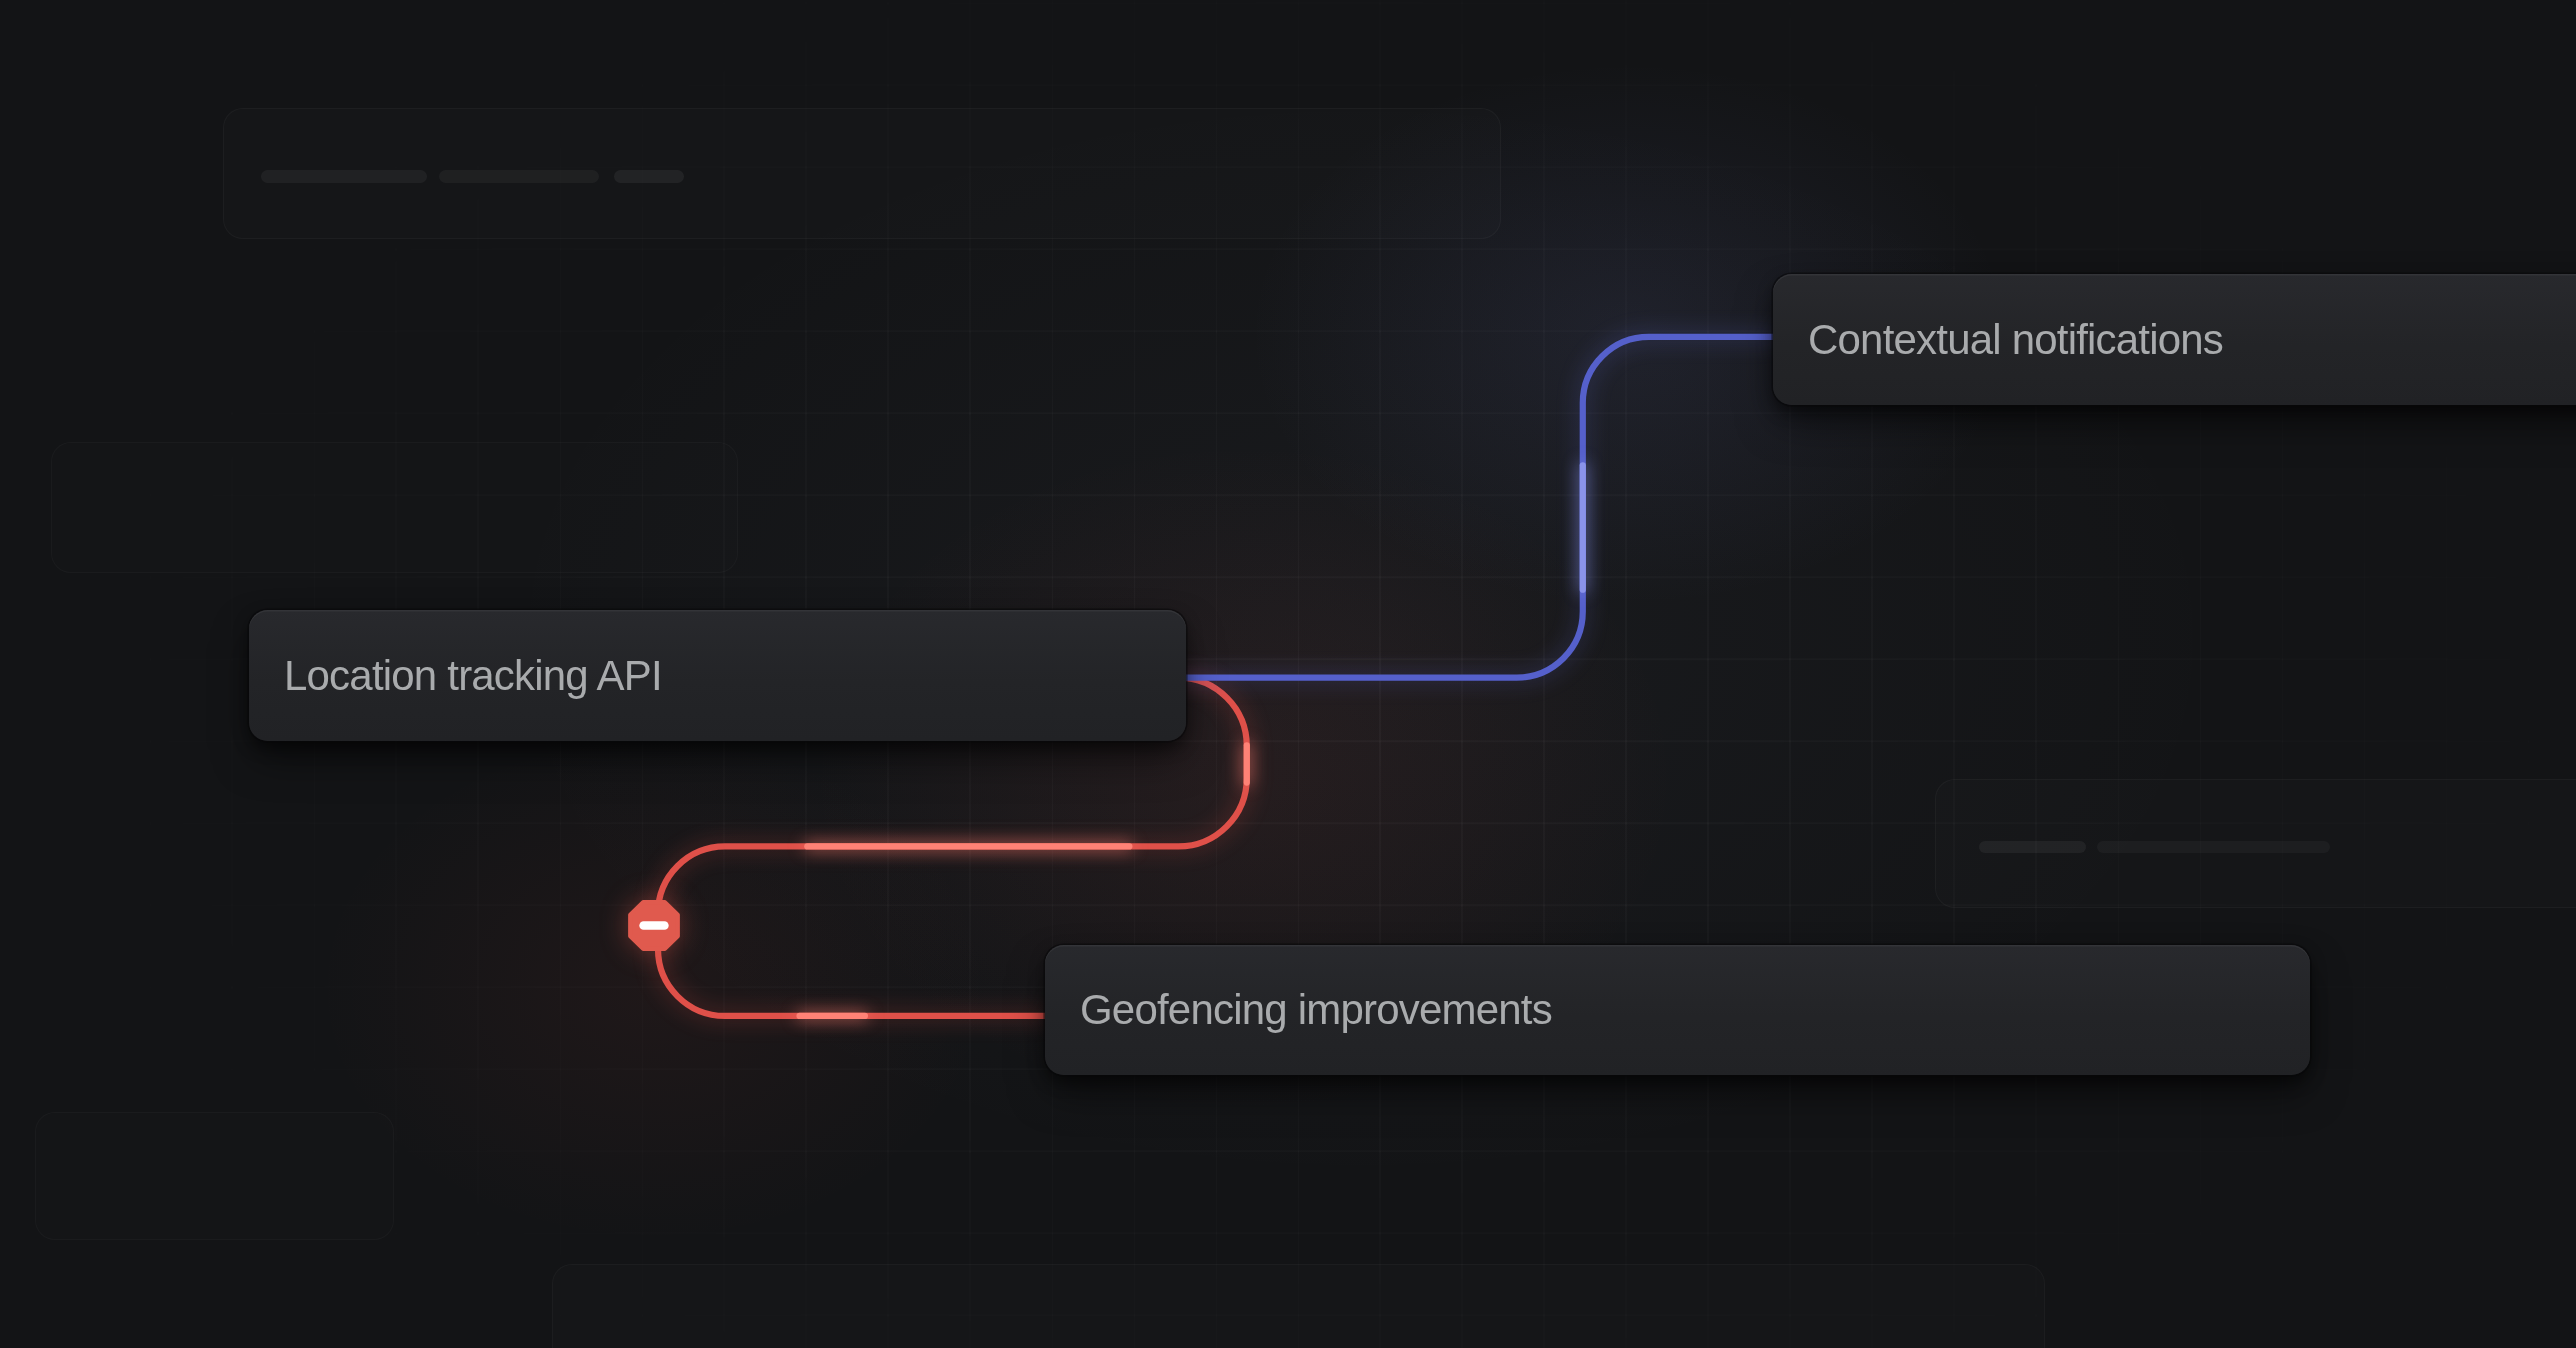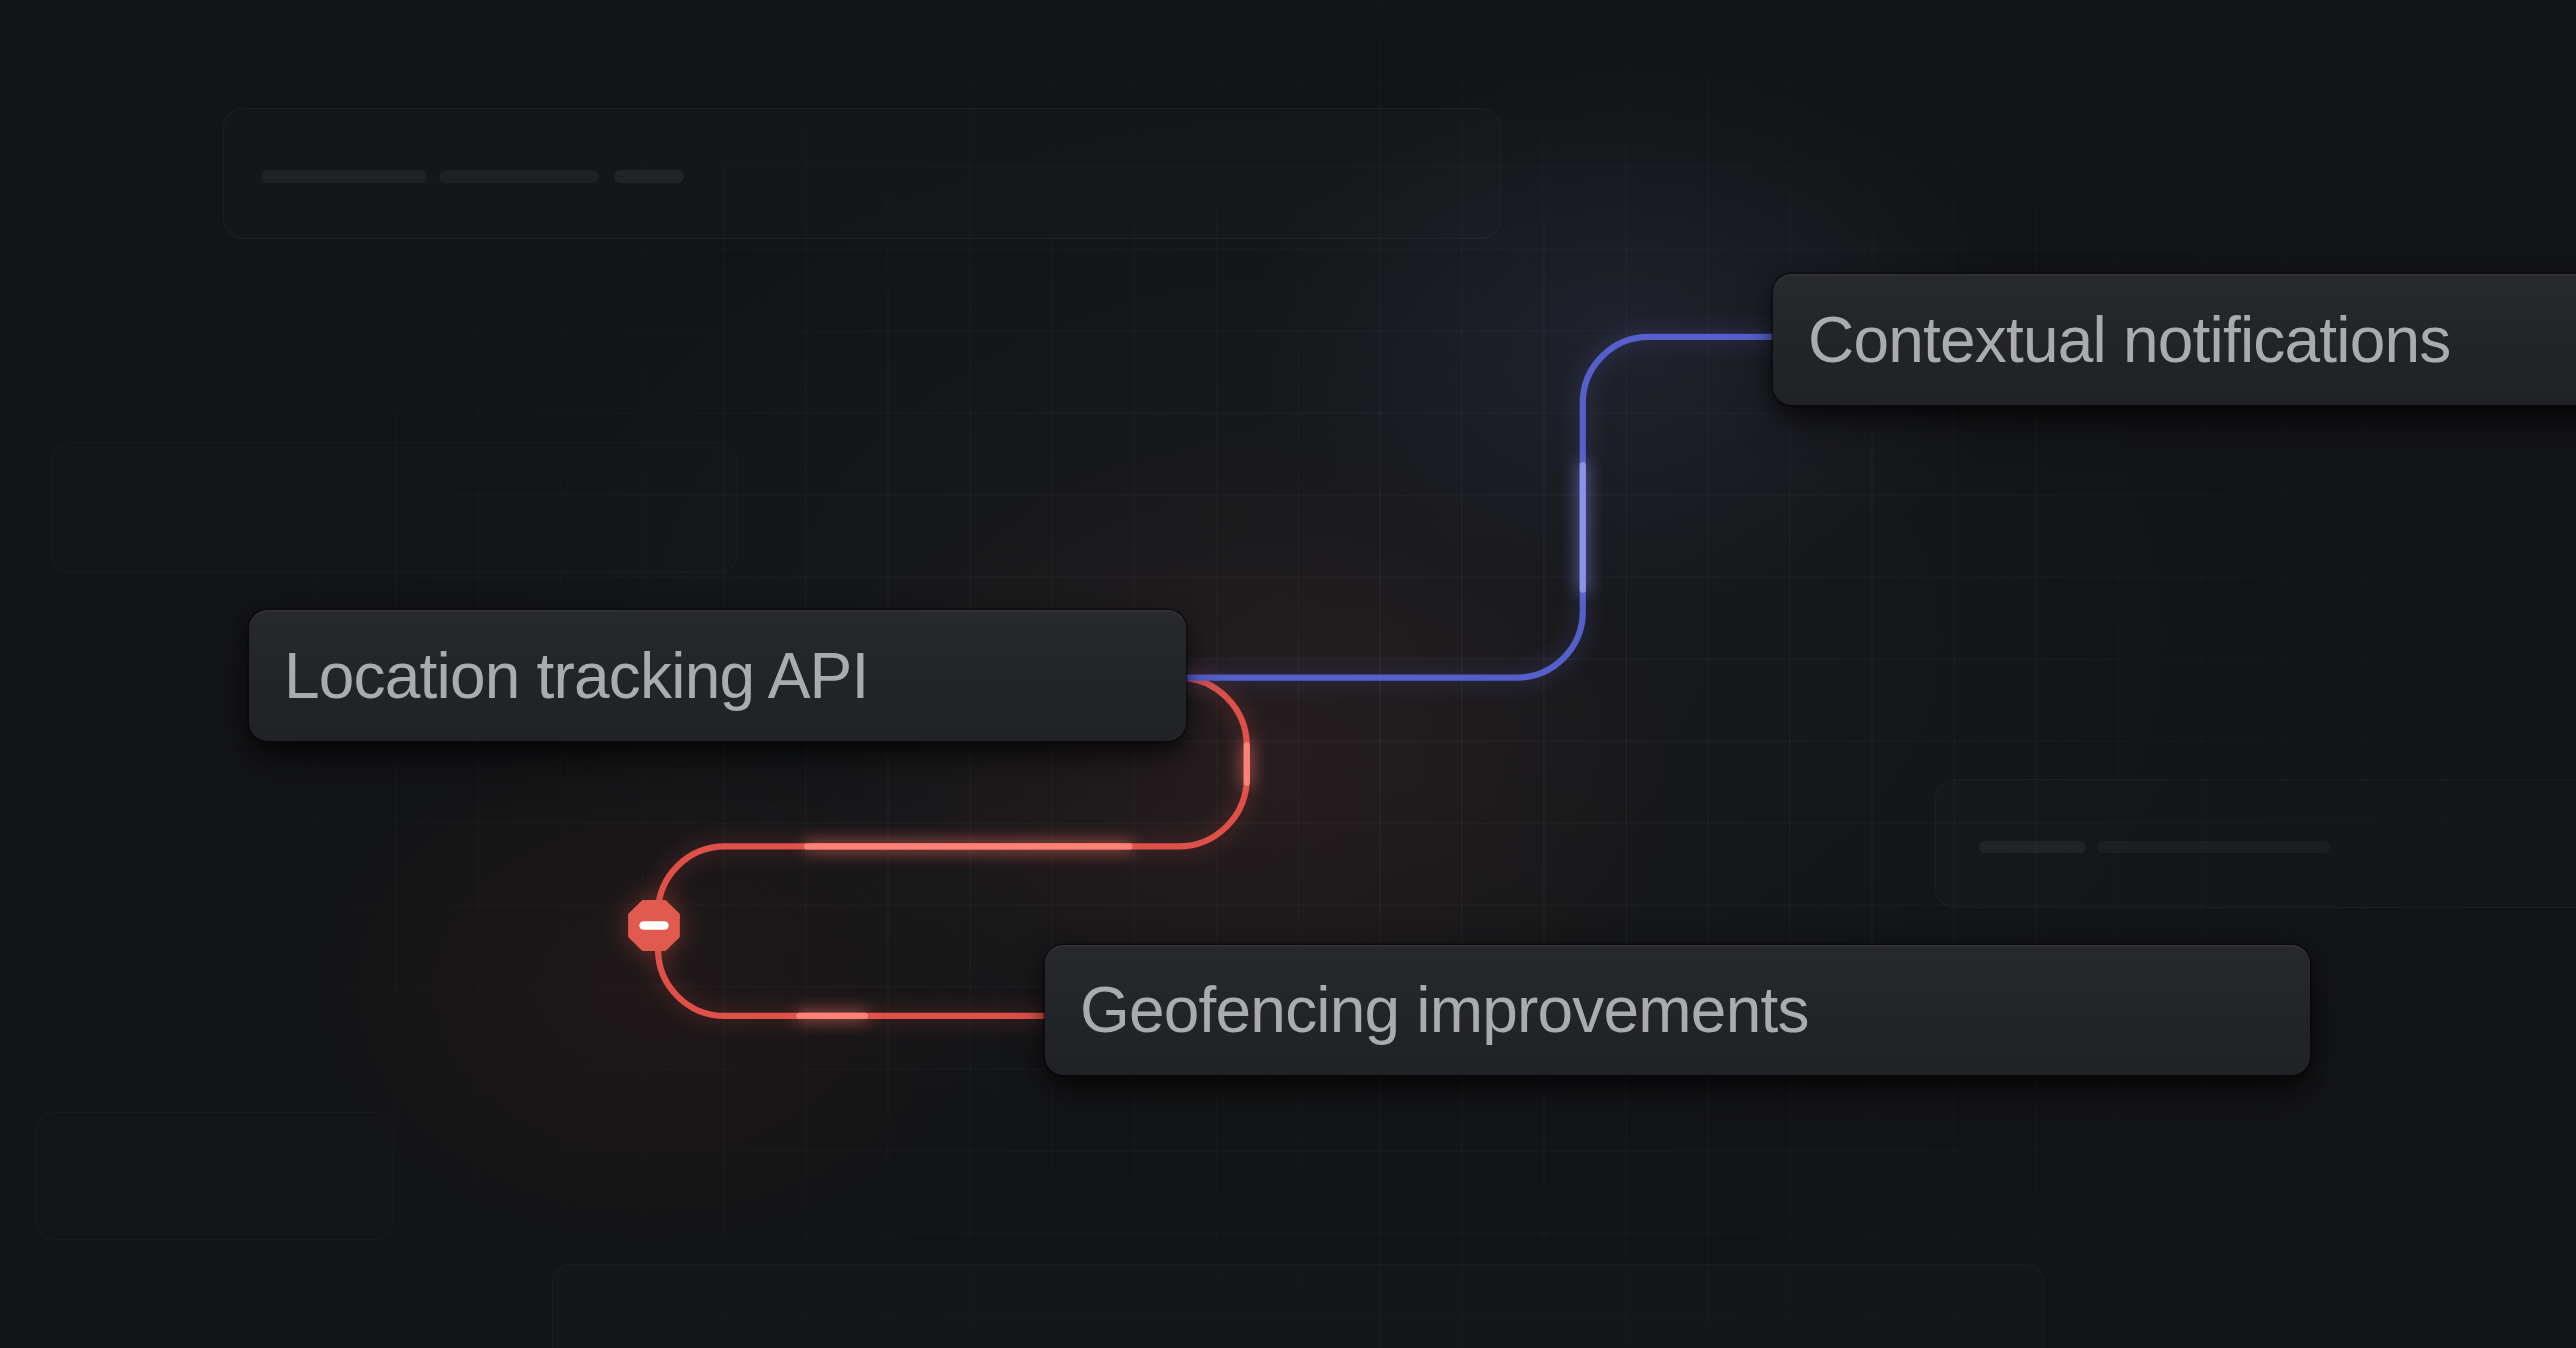--- a/index.html
+++ b/index.html
@@ -81,21 +81,21 @@
     padding-left: 35px;
     border-radius: 18.7px;
     background: linear-gradient(180deg, #28292d 0%, #232427 55%, #212225 100%);
     box-shadow:
       inset 0 1.6px 0 rgba(255,255,255,0.055),
       0 0 0 1.6px rgba(8,8,10,0.55),
       0 20px 40px -6.2px rgba(0,0,0,0.55),
       0 6.2px 15.6px rgba(0,0,0,0.45);
   }
   .node-label {
-    font-size: 64px;
+    font-size: 42px;
     font-weight: 500;
     letter-spacing: -0.8px;
     color: #a9abad;
     white-space: nowrap;
   }
   .node-location    { left: 222px;  top: 610px;  width: 937px; height: 131px; margin-left: 27px; }
   .node-contextual  { left: 1773px; top: 274px;  width: 863px; height: 131px; }
   .node-geofencing  { left: 1045px; top: 945px; width: 1265px; height: 130px; }
   
   .blocker {

